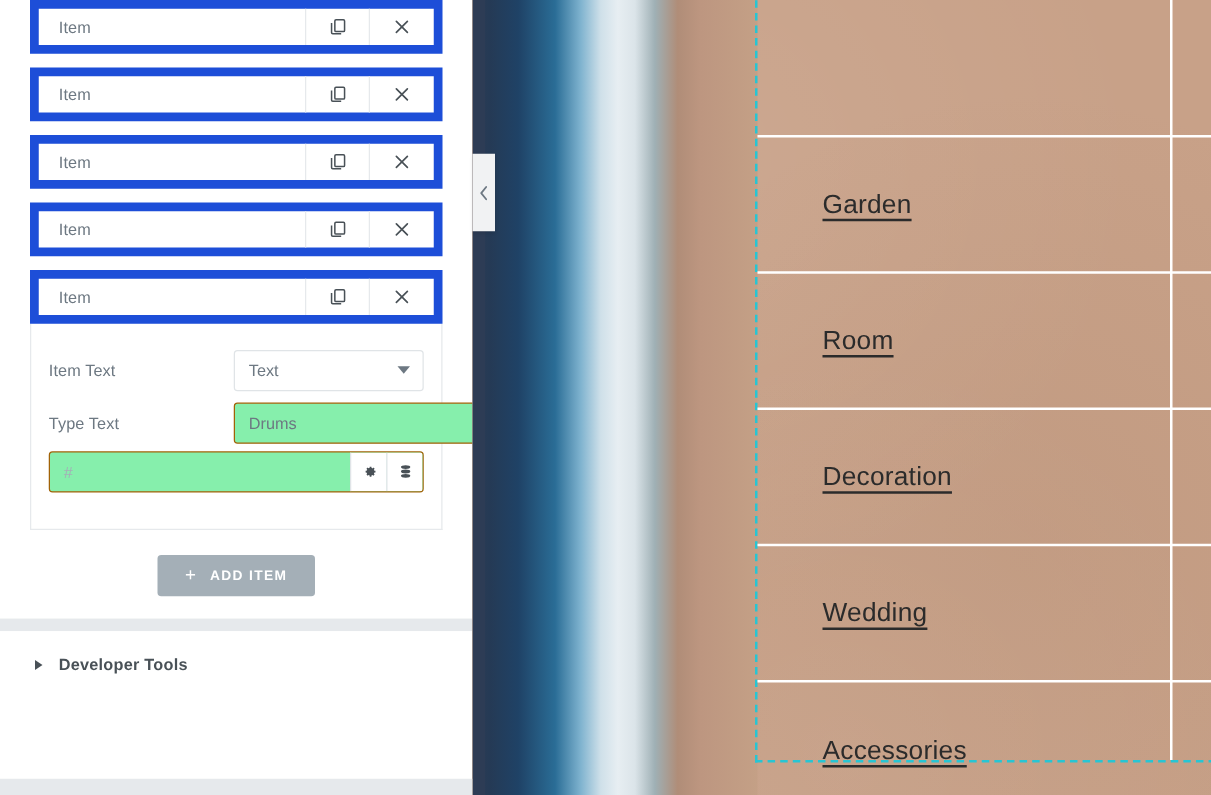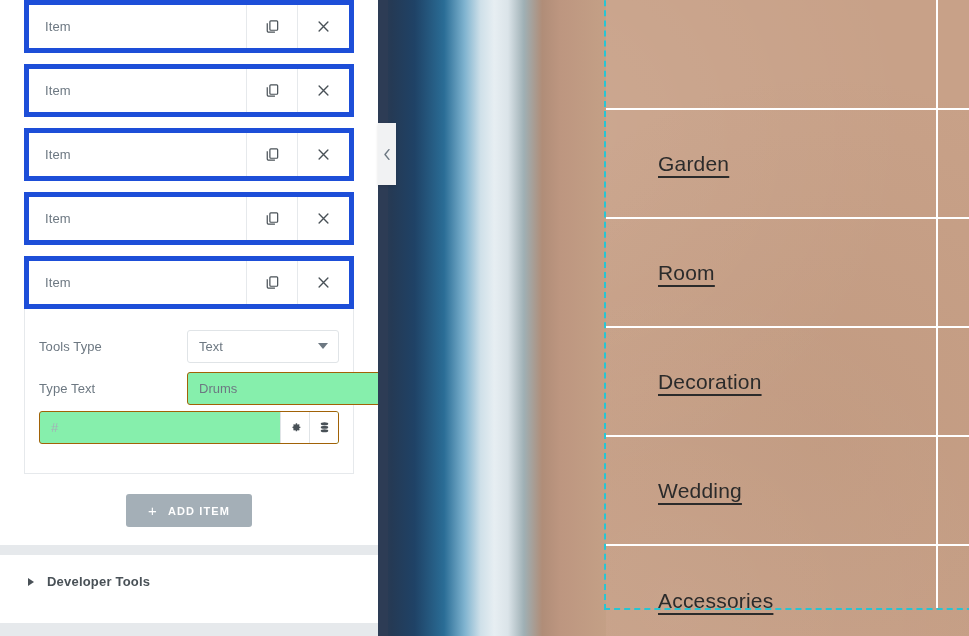--- a/index.html
+++ b/index.html
@@ -29,22 +29,22 @@
 
   .repeater-wrap {
     padding: 0 24px;
   }
 
   
   .rep-row {
     display: flex;
     align-items: stretch;
     background: #ffffff;
-    border: 5px solid #1d4ed8;
-    height: 53px;
+    border: 7px solid #1d4ed8;
+    height: 43px;
     margin-top: 0;
     position: relative;
   }
   .rep-row + .rep-row { margin-top: 11px; }
   .rep-row .rep-title {
     flex: 1 1 auto;
     display: flex;
     align-items: center;
     padding-left: 16px;
     font-size: 13px;
@@ -397,21 +397,21 @@
         <div class="rep-btn">
           <svg width="15" height="15" viewBox="0 0 16 16" stroke="currentColor" stroke-width="1.45" stroke-linecap="round">
             <path d="M3.3 3.3 L12.7 12.7 M12.7 3.3 L3.3 12.7"></path>
           </svg>
         </div>
       </div>
 
       <div class="rep-form">
 
         <div class="ctl">
-          <div class="ctl-label">Tools Type</div>
+          <div class="ctl-label">Item Text</div>
           <div class="ctl-field">
             <div class="sel">
               <span>Text</span>
               <span class="caret"></span>
             </div>
           </div>
         </div>
 
         <div class="ctl">
           <div class="ctl-label">Type Text</div>

